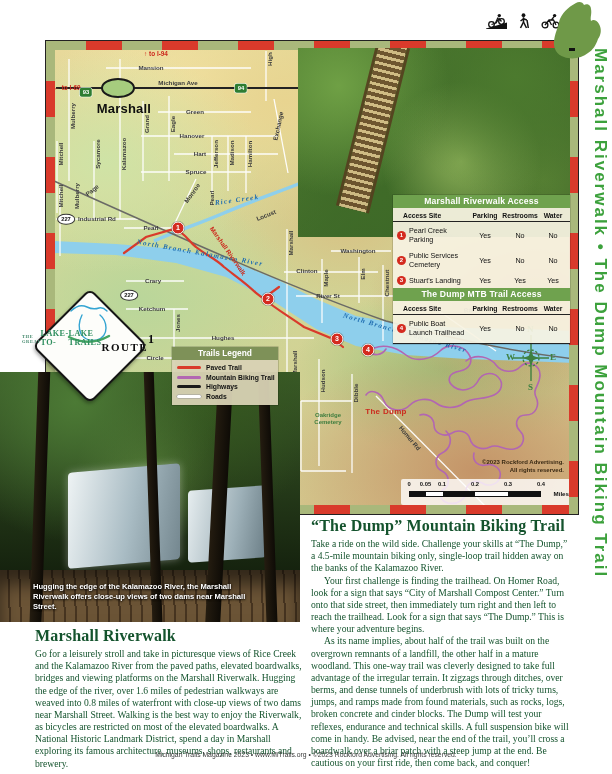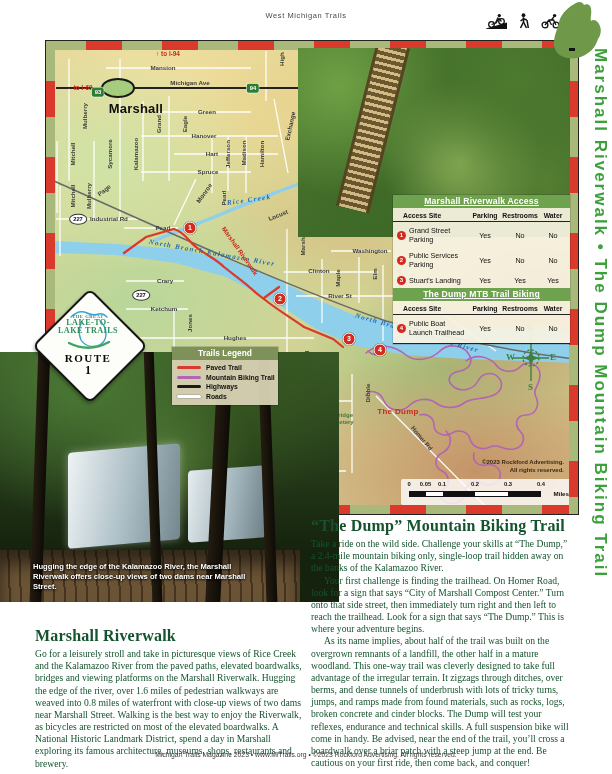--- a/index.html
+++ b/index.html
@@ -22,21 +22,21 @@
        radial-gradient(320px 210px at 430px 430px,#c49468,transparent 65%),
        radial-gradient(260px 150px at 490px 255px,#c98f62,transparent 65%),
        radial-gradient(220px 120px at 400px 330px,#9cc27a,transparent 70%),
        radial-gradient(200px 130px at 300px 180px,#d8c184,transparent 70%),
        linear-gradient(160deg,#e9d99b 0%,#cfd898 45%,#d8c48b 100%);}
   .bstrip{position:absolute;z-index:8;}
   .bstrip.h{left:0;width:534px;height:9px;background:repeating-linear-gradient(90deg,#a9b87b 0 40px,#d93a2b 40px 76px);}
   .bstrip.v{top:0;height:475px;width:9px;background:repeating-linear-gradient(180deg,#a9b87b 0 40px,#d93a2b 40px 76px);}
   .bstrip.top{top:0}.bstrip.bot{bottom:0}.bstrip.lft{left:0}.bstrip.rgt{right:0}
   .map-art{position:absolute;left:0;top:0;z-index:2;}
-  #map-labels{position:absolute;left:16px;top:0;width:534px;height:475px;z-index:4;}
+  #map-labels{position:absolute;left:4px;top:0;width:534px;height:475px;z-index:4;}
   .ml{position:absolute;font:600 6.2px "Liberation Sans",sans-serif;color:#3c3c3c;
       white-space:pre-line;text-align:center;line-height:1.15;}
   .ml.rv{font:italic 700 7px "Liberation Serif",serif;color:#1f6db0;letter-spacing:1.3px;}
   .ml.rd{color:#cc2a1e;font-weight:700;font-size:6.4px;}
   .ml.rd.big{font-size:8px;letter-spacing:.3px;}
   .ml.city{font-weight:700;font-size:13px;color:#0e0e0e;letter-spacing:.2px;}
   .ml.sg{background:#2e7d32;color:#fff;padding:1px 3px;border-radius:2px;font-size:5.8px;box-shadow:0 0 0 .5px #fff;}
   .ml.sw{background:#fff;color:#111;padding:1px 3px;border-radius:50%/48%;border:1px solid #333;font-size:5.8px;}
   .ml.cem{color:#3e7d3e;font-size:6px;font-weight:700;}
   .marker{position:absolute;width:11px;height:11px;border-radius:50%;background:#d42b1f;
@@ -64,39 +64,39 @@
        radial-gradient(circle at 80% 15%,#4c7a2e,transparent 45%),
        radial-gradient(circle at 60% 60%,#87ab55,transparent 40%),
        radial-gradient(circle at 30% 80%,#3f6b28,transparent 45%),
        radial-gradient(circle at 90% 70%,#567f33,transparent 50%),
        linear-gradient(135deg,#4e7c30,#2f5520);}
   .ladder{position:absolute;left:58px;top:-6px;width:28px;height:170px;transform:rotate(14deg);opacity:.92;
      background:repeating-linear-gradient(0deg,#d9c08a 0 3px,#70522f 3px 7px);
      border-left:3px solid #55401f;border-right:3px solid #55401f;}
   .cap{font:700 7.6px/1.32 "Liberation Sans";color:#fff;text-shadow:0 1px 2px rgba(0,0,0,.9),0 0 3px rgba(0,0,0,.7);}
   .cap-top{position:absolute;right:8px;top:92px;width:222px;text-align:right;}
-  .photo-bottom{position:absolute;left:0;top:352px;width:300px;height:250px;z-index:2;overflow:hidden;
+  .photo-bottom{position:absolute;left:0;top:372px;width:300px;height:250px;z-index:2;overflow:hidden;
      background:
        radial-gradient(at 25% 12%,#4c7a35,transparent 45%),
        radial-gradient(at 70% 8%,#35571f,transparent 40%),
        radial-gradient(at 50% 40%,#587c3a,transparent 35%),
-       linear-gradient(#3a5a28,#15220e 80%); padding-left: 39px;}
+       linear-gradient(#3a5a28,#15220e 80%);}
   .falls1{position:absolute;left:68px;top:96px;width:112px;height:96px;transform:skewY(-5deg);border-radius:4px;
      background:linear-gradient(100deg,#eef3f4,#a9bcc4 55%,#74878f);box-shadow:0 0 8px rgba(255,255,255,.35);}
   .falls2{position:absolute;left:188px;top:116px;width:78px;height:72px;transform:skewY(-4deg);border-radius:4px;
      background:linear-gradient(100deg,#e6edef,#9db0b8 60%,#6b7e86);}
   .deck{position:absolute;left:0;bottom:0;width:300px;height:52px;
      background:repeating-linear-gradient(88deg,#6b5436 0 9px,#463420 9px 11px);
      box-shadow:inset 0 14px 18px rgba(0,0,0,.55);}
   .trunk{position:absolute;top:-8px;background:linear-gradient(90deg,#241c10,#0e0b06);border-radius:2px;}
   .cap-bottom{position:absolute;left:33px;top:210px;width:230px;text-align:left;}
   
   .tables{position:absolute;left:393px;top:195px;width:177px;z-index:4;
      background:rgba(248,243,226,.93);box-shadow:0 0 0 .5px rgba(0,0,0,.25);}
-  .tbl-title{background:#6fa24e;color:#fff;font:700 8.6px/13px "Liberation Sans";text-align:center;letter-spacing:.2px;text-decoration:underline;}
+  .tbl-title{background:#6fa24e;color:#fff;font:700 8.6px/13px "Liberation Sans";text-align:center;letter-spacing:.2px;}
   .tbl-head{display:grid;grid-template-columns:1fr 30px 40px 26px;padding:4px 4px 2px 10px;
      border-bottom:1px solid #222;font:700 6.8px "Liberation Sans";color:#111;}
   .tbl-head span{text-align:center}.tbl-head span:first-child{text-align:left}
   .tbl-row{display:grid;grid-template-columns:1fr 30px 40px 26px;align-items:center;padding:4px 4px 3px 4px;
      font:400 7.2px "Liberation Sans";color:#111;}
   .tbl-row .c{text-align:center;}
   .site{display:flex;align-items:center;gap:3px;}
   .rownum{flex:0 0 auto;width:9px;height:9px;border-radius:50%;background:#d42b1f;color:#fff;
      font:700 6px/9px "Liberation Sans";text-align:center;font-style:normal;}
   .trail-table:last-child{border-bottom:1px solid #222;padding-bottom:3px;}
@@ -105,22 +105,22 @@
      background:rgba(216,210,180,.95);box-shadow:0 0 0 .5px rgba(0,0,0,.3);}
   .lg-title{background:#7e9158;color:#fff;font:700 8.4px/13px "Liberation Sans";text-align:center;}
   .lg-rows{padding:3px 5px 4px;}
   .lg-row{display:flex;align-items:center;gap:5px;height:9.5px;}
   .lg-sw{flex:0 0 auto;width:24px;height:2.6px;border-radius:2px;}
   .lg-row span:last-child{font:700 6.8px "Liberation Sans";color:#111;white-space:nowrap;}
   
   .badge{position:absolute;left:49px;top:305px;width:78px;height:78px;z-index:5;
      background:#fdfdfa;border:2.5px solid #151515;border-radius:7px;transform:rotate(45deg);
      box-shadow:1px 2px 4px rgba(0,0,0,.35);}
-  .badge-content{position:absolute;left:37px;top:299px;width:102px;height:92px;z-index:6;
-     text-align:left;display:flex;flex-direction:column;align-items:center;justify-content:center;}
+  .badge-content{position:absolute;left:37px;top:293px;width:102px;height:92px;z-index:6;
+     text-align:left;display:flex;flex-direction:row;align-items:center;justify-content:center;}
   .bg-mi{position:absolute;left:30px;top:6px;opacity:.95;}
   .bd-small{font:700 4.5px "Liberation Serif",serif;color:#41876a;letter-spacing:.6px;position:relative;}
   .bd-l1,.bd-l2{font:700 8.2px/1.08 "Liberation Serif",serif;color:#2f8f5f;letter-spacing:.4px;position:relative;}
   .bd-route{font:700 11px/1.1 "Liberation Serif",serif;color:#0c0c0c;letter-spacing:1.5px;margin-top:16px;position:relative;}
   .bd-num{font:700 12px/1 "Liberation Serif",serif;color:#0c0c0c;position:relative;}
   
   .side-title{position:absolute;left:580px;top:48px;height:700px;width:30px;z-index:3;
      writing-mode:vertical-rl;font:700 17px "Liberation Sans";color:#3ca13c;letter-spacing:2px;}
   
   .article{position:absolute;z-index:3;color:#14532d;}
@@ -131,21 +131,20 @@
   .article p.ind{text-indent:13px;}
   
   .footer{position:absolute;left:0;top:751px;width:612px;text-align:center;
      font:400 6.8px "Liberation Sans";color:#3a3a3a;z-index:3;}
 </style>
 </head>
 <body>
 
 <div class="page">
 
-  <div class="hdr-title">West Michigan Trails</div>
 
   <div class="hdr-icons">
     <span>
         <svg width="21" height="16" viewBox="0 0 21 16">
       <g fill="none" stroke="#111" stroke-width="1.3">
         <circle cx="5.5" cy="11.5" r="2.8"></circle>
             <circle cx="15.5" cy="8.5" r="2.8"></circle>
         <path d="M5.5,11.5 L10,10 L13,5.5 L15.5,8.5"></path>
             <path d="M9.5,10 L12,4.5"></path>
       </g>
@@ -365,47 +364,47 @@
       <div class="tbl-title">Marshall Riverwalk Access</div>
       <div class="tbl-head">
         <span>Access Site</span>
         <span>Parking</span>
         <span>Restrooms</span>
         <span>Water</span>
       </div>
       <div class="tbl-row">
         <span class="site">
             <i class="rownum">1</i>
-            <span>Grand Street Parking</span>
+            <span>Pearl Creek Parking</span>
           </span>
         <span class="c">Yes</span>
         <span class="c">No</span>
         <span class="c">No</span>
       </div>
       <div class="tbl-row">
         <span class="site">
             <i class="rownum">2</i>
-            <span>Public Services Parking</span>
+            <span>Public Services Cemetery</span>
           </span>
         <span class="c">Yes</span>
         <span class="c">No</span>
         <span class="c">No</span>
       </div>
       <div class="tbl-row">
         <span class="site">
             <i class="rownum">3</i>
             <span>Stuart's Landing</span>
           </span>
         <span class="c">Yes</span>
         <span class="c">Yes</span>
         <span class="c">Yes</span>
       </div>
     </div>
     <div class="trail-table">
-      <div class="tbl-title">The Dump MTB Trail Biking</div>
+      <div class="tbl-title">The Dump MTB Trail Access</div>
       <div class="tbl-head">
         <span>Access Site</span>
         <span>Parking</span>
         <span>Restrooms</span>
         <span>Water</span>
       </div>
       <div class="tbl-row">
         <span class="site">
             <i class="rownum">4</i>
             <span>Public Boat Launch Trailhead</span>
@@ -468,19 +467,19 @@
 
   <div class="side-title">Marshall Riverwalk • The Dump Mountain Biking Trail</div>
 
   <div class="article art-left">
     <h2>Marshall Riverwalk</h2>
     <p>Go for a leisurely stroll and take in picturesque views of Rice Creek and the Kalamazoo River from the paved paths, elevated boardwalks, bridges and viewing platforms on the Marshall Riverwalk. Hugging the edge of the river, over 1.6 miles of pedestrian walkways are weaved into 0.8 miles of waterfront with close-up views of two dams near Marshall Street. Walking is the best way to enjoy the Riverwalk, as bicycles are restricted on most of the elevated boardwalks. A National Historic Landmark District, spend a day in Marshall exploring its famous architecture, museums, shops, restaurants and brewery.</p>
   </div>
 
   <div class="article art-right">
     <h2>“The Dump” Mountain Biking Trail</h2>
-    <p>Take a ride on the wild side. Challenge your skills at “The Dump,” a 2.4-mile mountain biking only, single-loop trail hidden away on the banks of the Kalamazoo River.</p>
+    <p>Take a ride on the wild side. Challenge your skills at “The Dump,” a 4.5-mile mountain biking only, single-loop trail hidden away on the banks of the Kalamazoo River.</p>
     <p class="ind">Your first challenge is finding the trailhead. On Homer Road, look for a sign that says “City of Marshall Compost Center.” Turn onto that side street, then immediately turn right and then left to reach the trailhead. Look for a sign that says “The Dump.” This is where your adventure begins.</p>
     <p class="ind">As its name implies, about half of the trail was built on the overgrown remnants of a landfill, the other half in a mature woodland. This one-way trail was cleverly designed to take full advantage of the irregular terrain. It zigzags through ditches, over berms, and dense tunnels of underbrush with lots of tricky turns, jumps, and ramps made from found materials, such as rocks, logs, broken concrete and cinder blocks. The Dump will test your reflexes, endurance and technical skills. A full suspension bike will come in handy. Be advised, near the end of the trail, you’ll cross a boardwalk over a briar patch with a steep jump at the end. Be cautious on your first ride, then come back, and conquer!</p>
   </div>
 
   <div class="footer">Michigan Trails Magazine 2023 • www.MiTrails.org • ©2023 Rockford Advertising. All rights reserved.</div>
 </div>
 
 </body></html>

